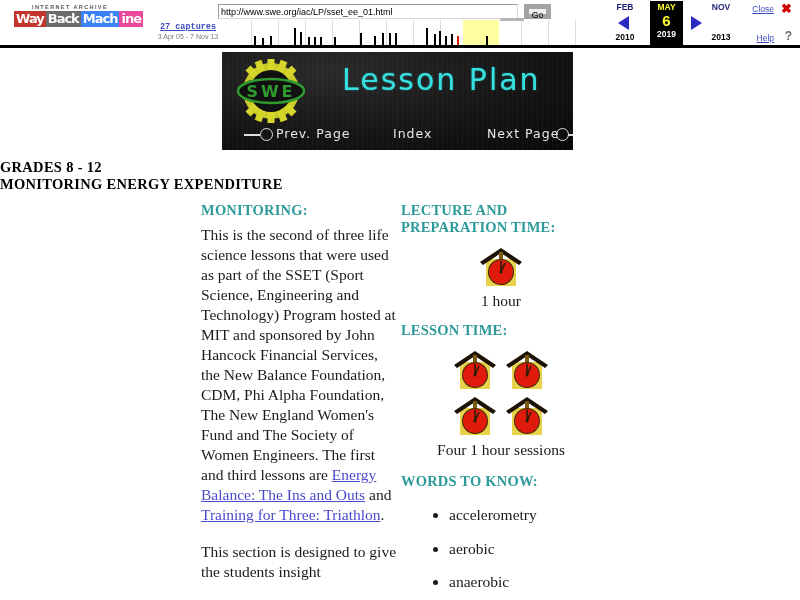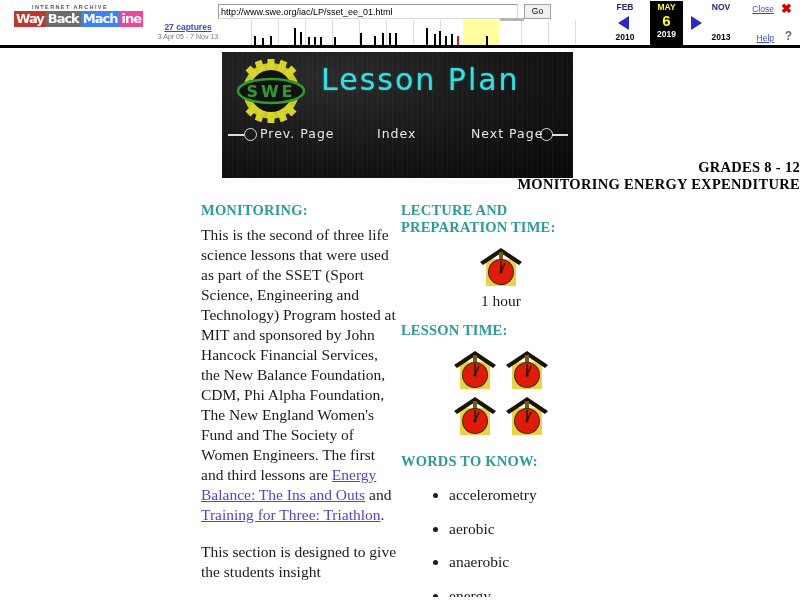--- a/index.html
+++ b/index.html
@@ -44,21 +44,21 @@
   .wm-back { background: #6b6b6b; }
   .wm-mach { background: #3b82f6; }
   .wm-ine { background: #ec4899; }
 
   #wb-captures {
     position: absolute; left: 138px; top: 22px; width: 100px;
     text-align: center;
   }
   #wb-captures-count {
     font-size: 8.5px; color: #3b4cc0; text-decoration: underline;
-    font-weight: bold; display: block;
+    font-weight: bold; display: block; font-family: Liberation Mono, monospace;
   }
   #wb-captures-range {
     font-size: 7px; color: #777777; display: block; margin-top: 1px;
   }
 
   #wb-urlbar-wrap {
     position: absolute; left: 218px; top: 3px;
     width: 338px; height: 17px;
     display: flex; align-items: center;
   }
@@ -67,21 +67,21 @@
     border: 1px solid #9a9a9a;
     border-bottom-color: #d9d9d9; border-right-color: #d9d9d9;
     font-size: 9px; padding: 0 2px;
     font-family: "Liberation Sans", sans-serif;
     color: #000; background: #fff;
   }
   #wb-go-button {
     margin-left: 6px;
     width: 27px; height: 15px;
     font-size: 8.5px; line-height: 13px;
-    border: 1px solid #a3a3a3; background: #f0f0f0;
+    border: 5px solid #a3a3a3; background: #f0f0f0;
     font-family: "Liberation Sans", sans-serif;
     padding: 0; text-align: center; color: #000;
   }
 
   
   #wb-timeline {
     position: absolute; left: 248px; top: 20px;
     width: 352px; height: 26px;
     border-bottom: 1px solid #000;
   }
@@ -158,45 +158,45 @@
   #page-body {
     position: relative;
     width: 800px; height: 549px;
     background: #ffffff;
     overflow: hidden;
   }
 
   
   #lesson-banner {
     position: absolute; left: 222px; top: 4px;
-    width: 351px; height: 126px;
+    width: 351px; height: 98px;
     background:
       radial-gradient(ellipse at 30% 20%, #2a2a2a 0%, #141414 60%, #080808 100%);
     overflow: hidden;
     text-decoration: underline;
   }
   #banner-texture {
     position: absolute; inset: 0;
     background: repeating-linear-gradient(90deg,
       rgba(255,255,255,0.030) 0px, rgba(255,255,255,0.030) 1px,
       rgba(0,0,0,0) 1px, rgba(0,0,0,0) 5px);
   }
   #swe-logo {
     position: absolute; left: 12px; top: 5px; width: 74px; height: 68px;
   }
   #banner-title {
-    position: absolute; left: 99px; top: 10px;
+    position: absolute; left: 120px; top: 10px;
     font-family: "DejaVu Sans", sans-serif;
     font-size: 30px; color: #36e0e0;
     letter-spacing: 2px;
     font-weight: normal;
     text-shadow: 0 0 2px rgba(54,224,224,0.5);
   }
   #banner-navrow {
-    position: absolute; left: 0; top: 70px; width: 351px; height: 26px;
+    position: absolute; left: 16px; top: 70px; width: 351px; height: 26px;
   }
   .banner-nav {
     position: absolute;
     font-family: "DejaVu Sans", sans-serif;
     font-size: 12.5px; color: #e8e8e8;
     letter-spacing: 1px;
     text-decoration: none;
   }
   #banner-nav-prev { left: 38px; top: 4px; }
   #banner-nav-index { left: 155px; top: 4px; }
@@ -208,21 +208,21 @@
   #swirl-left { left: 22px; }
   #swirl-right { left: 318px; }
   .arrow-line {
     position: absolute; top: 12px; height: 1.5px; width: 16px; background: #dddddd;
   }
   #arrow-left-line { left: 6px; }
   #arrow-right-line { left: 330px; }
 
   
   #grades-title, #lesson-title {
-    position: absolute; width: 800px; text-align: right;
+    position: absolute; width: 800px; text-align: left;
     font-family: "Liberation Serif", serif;
     font-weight: bold; color: #000000;
     letter-spacing: 0.3px;
   }
   #grades-title { top: 111px; font-size: 14.5px; }
   #lesson-title { top: 128px; font-size: 14.5px; }
 
   
   #col-left {
     position: absolute; left: 201px; top: 154px; width: 196px;
@@ -479,20 +479,21 @@
               <rect x="23" y="7" width="4" height="8" fill="#7a5a10"></rect>
               <circle cx="25" cy="27" r="13" fill="#3a2a06"></circle>
               <circle cx="25" cy="27" r="12" fill="#e01b0c"></circle>
               <g stroke="#2a1c04" stroke-width="1.6">
                 <line x1="25" y1="27" x2="25" y2="16"></line>
                 <line x1="25" y1="27" x2="29" y2="18"></line>
               </g>
               <circle cx="25" cy="27" r="1.6" fill="#2a1c04"></circle>
             </svg></div>
         </div>
+      <div class="time-caption">Four 1 hour sessions</div>
     </div>
 
     <div class="section-heading words-heading">WORDS TO KNOW:</div>
     <ul id="words-list">
         <li>accelerometry</li>
         <li>aerobic</li>
         <li>anaerobic</li>
         <li>energy</li>
         <li>expenditure</li>
         <li>metabolic</li>

